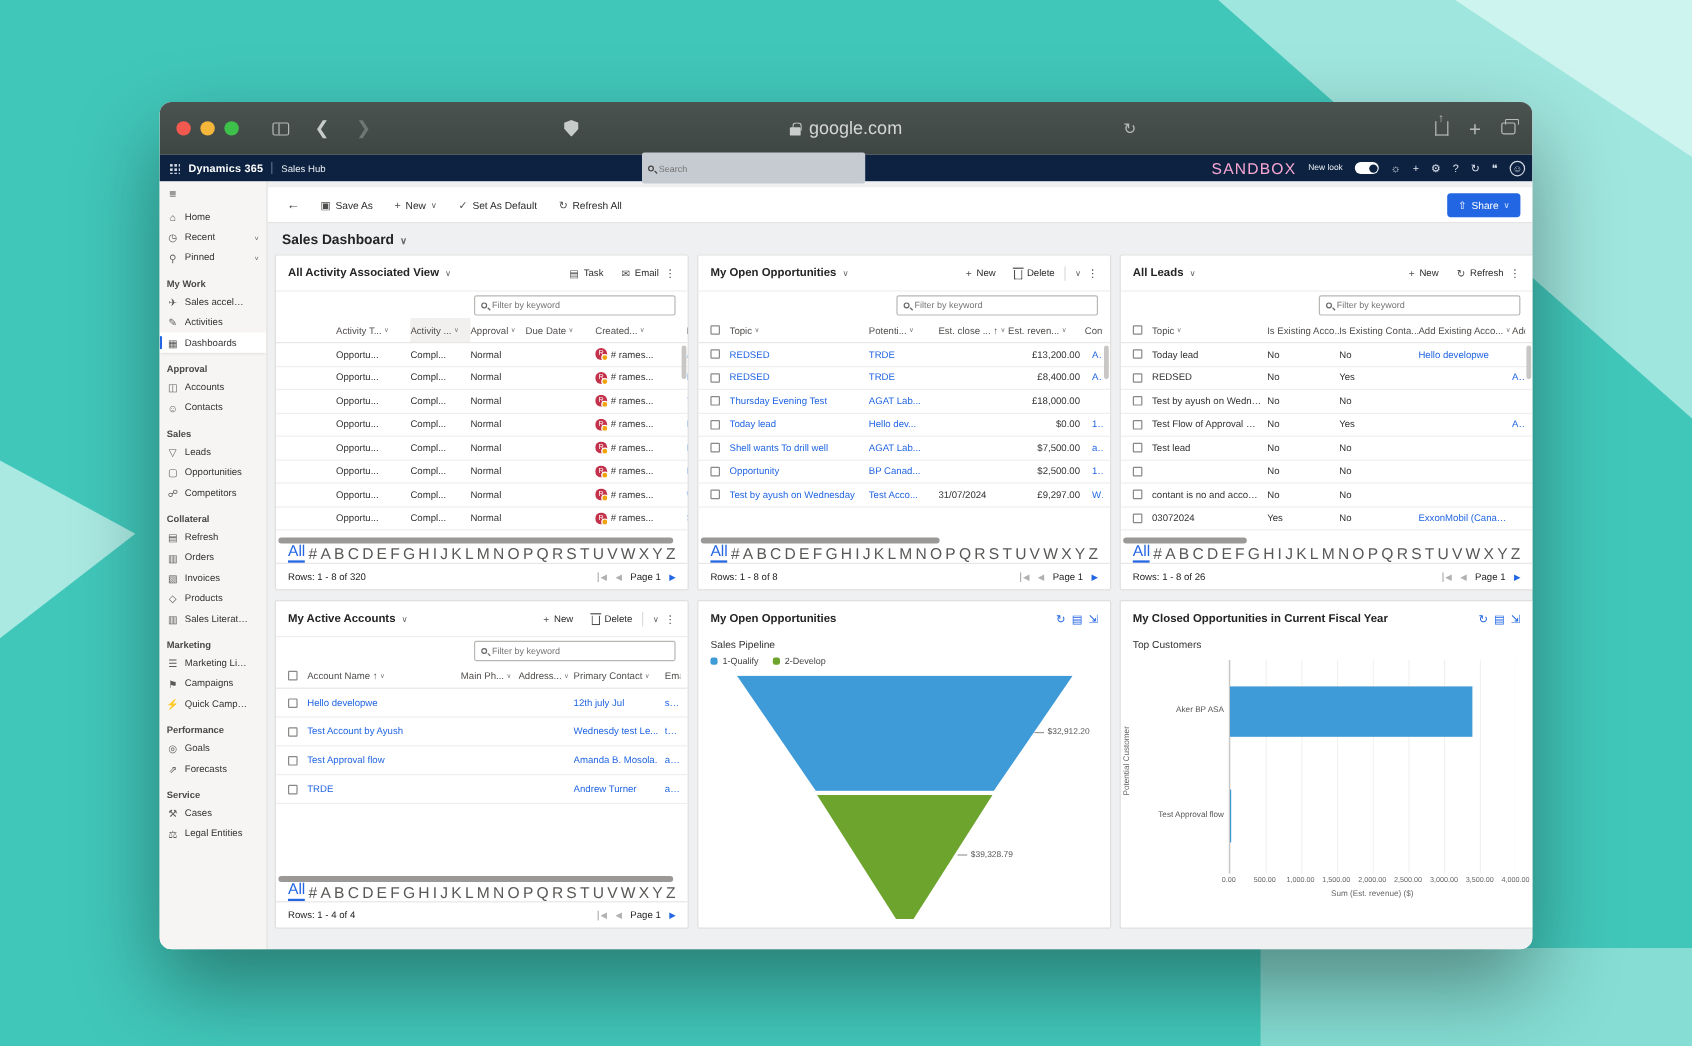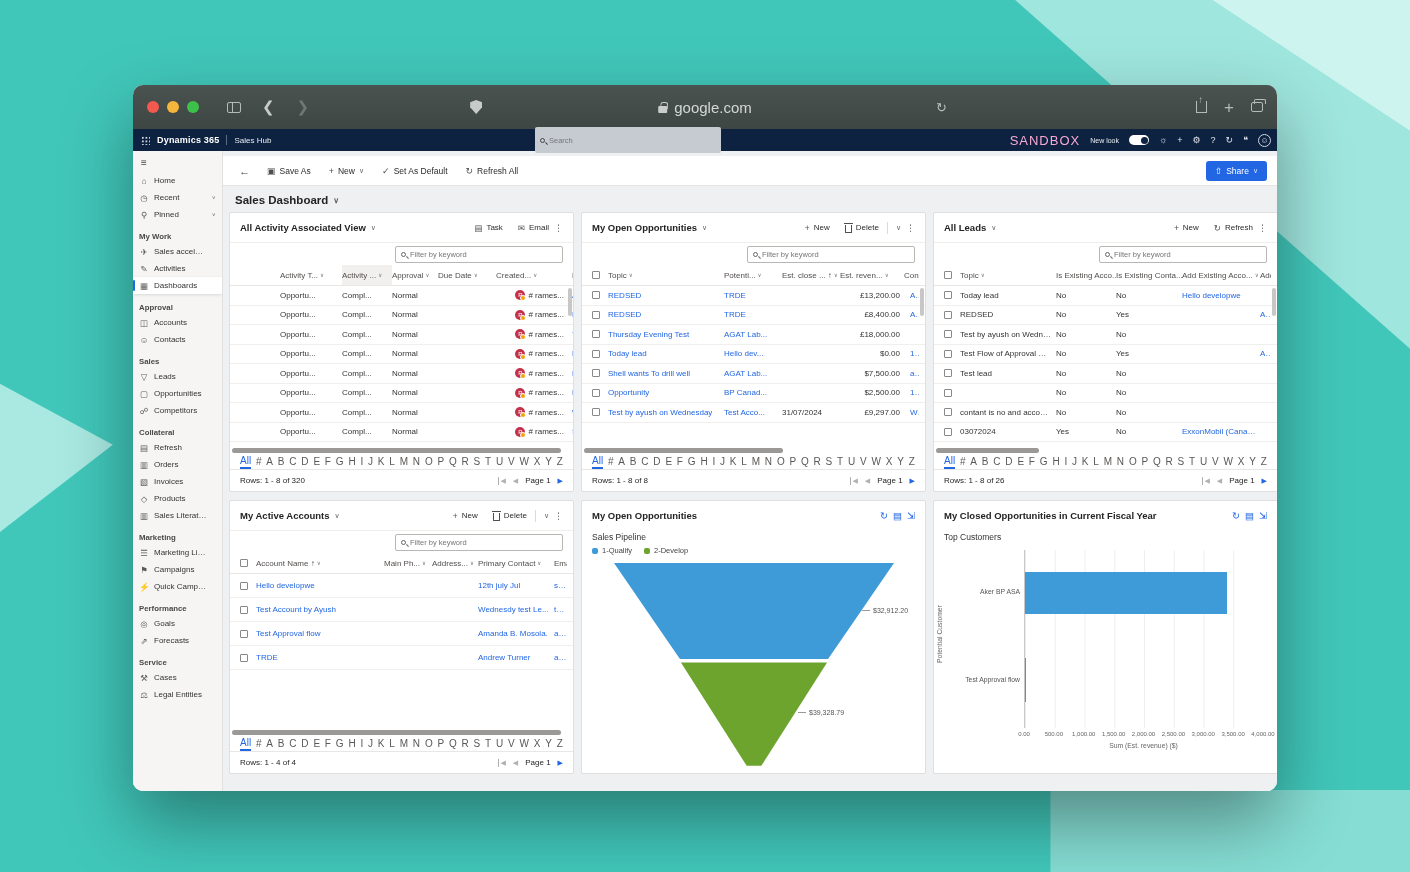--- a/index.html
+++ b/index.html
@@ -105,27 +105,27 @@
   .tbody { flex:1; position:relative; overflow:hidden; }
   .trow { display:grid; align-items:center; height:19.5px; border-bottom:1px solid #f0efed; font-size:8px; color:#333; padding-right:6px; }
   .cell { overflow:hidden; white-space:nowrap; text-overflow:ellipsis; padding-right:4px; }
   .link { color:#2266e3; }
   .ta-r { text-align:right; }
   .cb { width:8px; height:8px; border:1px solid #8a8886; border-radius:1px; margin-left:10px; }
   .grid-act  { grid-template-columns:50px 62px 50px 46px 58px 76px 1fr; }
   .grid-opp  { grid-template-columns:26px 116px 58px 58px 64px 1fr; }
   .grid-lead { grid-template-columns:26px 96px 60px 66px 78px 1fr; }
   .grid-acc  { grid-template-columns:26px 128px 48px 46px 76px 1fr; }
-  .avcell { display:flex; align-items:center; gap:3px; overflow:hidden;justify-content:flex-end; }
+  .avcell { display:flex; align-items:center; gap:3px; overflow:hidden; }
   .av { width:10px; height:10px; border-radius:50%; background:#c4314b; color:#fff; font-size:6px; display:flex; align-items:center; justify-content:center; position:relative; flex:none; }
   .av:after { content:""; position:absolute; right:-1px; bottom:-1px; width:4px; height:4px; border-radius:50%; background:#f0a30a; border:1px solid #fff; }
   .vscroll { position:absolute; right:1px; top:2px; width:4px; height:28px; background:#c9c7c5; border-radius:2px; }
   .hscroll { height:7px; flex:none; position:relative; }
   .hscroll .thumb { position:absolute; top:1px; height:5px; background:#9b9997; border-radius:3px; }
-  .alpha { height:15px; flex:none; display:flex; align-items:center; justify-content:space-between; padding:0 10px; font-size:10px; color:#5a5856; }
+  .alpha { height:15px; flex:none; display:flex; align-items:flex-end; justify-content:space-between; padding:0 10px; font-size:13px; color:#5a5856; }
   .alpha span { cursor:pointer; }
   .alpha span:first-of-type { color:#2266e3; border-bottom:2px solid #2266e3; padding-bottom:1px; }
   .pfoot { height:22px; flex:none; border-top:1px solid #e8e7e5; display:flex; align-items:center; padding:0 10px; font-size:8px; color:#242424; }
   .pgctl { margin-left:auto; display:flex; align-items:center; gap:7px; color:#b3b1af; font-size:7px; }
   .pgctl .firstpg { border-left:1px solid #b3b1af; padding-left:1px; }
   .pgctl .pglabel { color:#242424; font-size:8px; }
   .pgctl .next { color:#2266e3; }
 
   
   .subtt { font-size:8.5px; color:#333; padding:2px 10px 0; }

